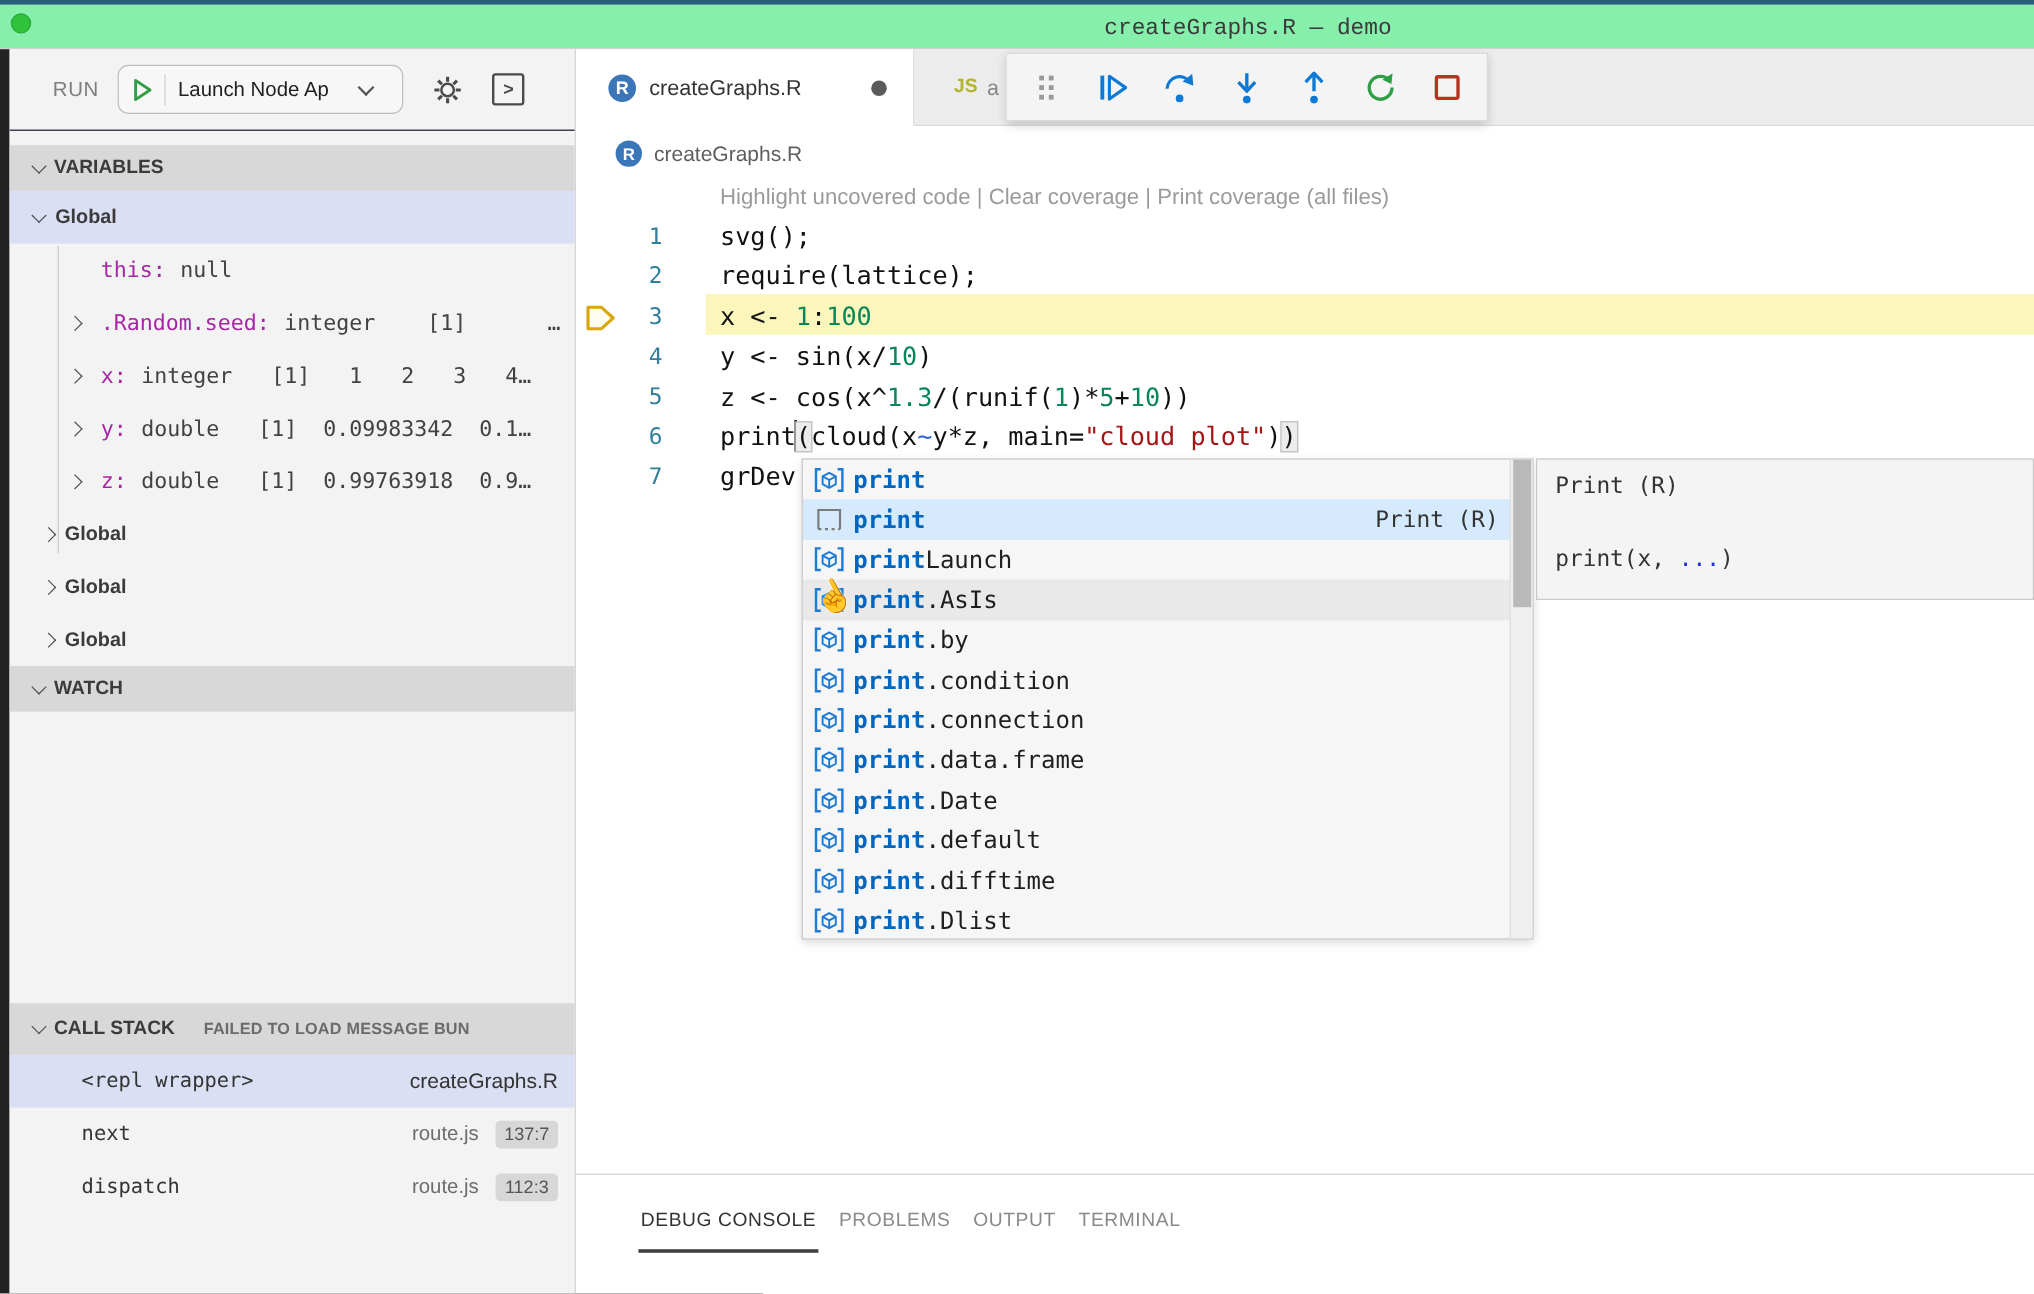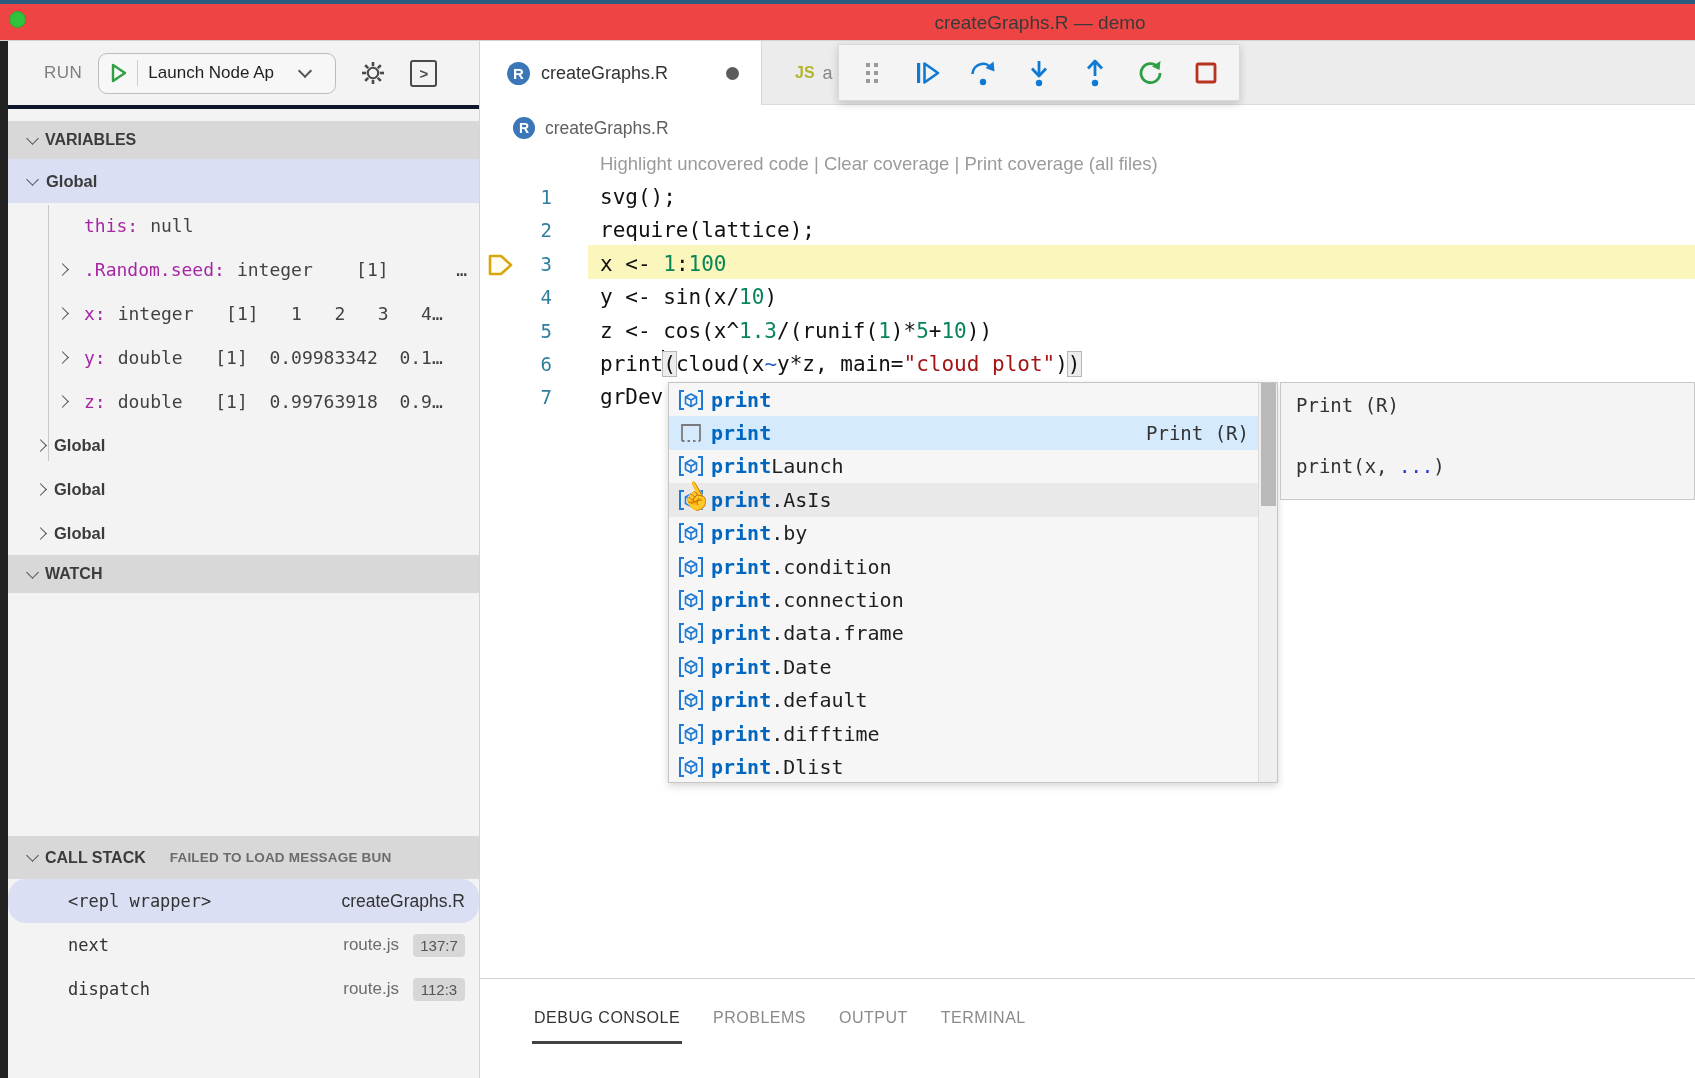--- a/index.html
+++ b/index.html
@@ -2,34 +2,34 @@
 <html><head>
 <meta charset="utf-8">
 <style>
   * { margin:0; padding:0; box-sizing:border-box; }
   html,body { background:#888; }
   #root{ position:relative; width:1695px; height:1078px; background:#fff; overflow:hidden;
          font-family:"Liberation Sans", sans-serif; }
 
   
   .top-accent{ position:absolute; left:0; top:0; width:1695px; height:4px; background:#2a5c7d; }
-  .titlebar{ position:absolute; left:0; top:4px; width:1695px; height:37px; background:#ef4444;
-             border-bottom:1px solid #d2d2d2; }
+  .titlebar{ position:absolute; left:0; top:4px; width:1695px; height:37px; background:#86efac;
+             border-bottom:1px solid #d2d2d2;font-family:Liberation Mono, monospace; }
   .traffic{ position:absolute; left:9px; top:7px; width:17px; height:17px; border-radius:50%;
             background:#31c23c; border:1px solid #28a834; }
   .wtitle{ position:absolute; left:780px; top:8px; width:520px; text-align:center;
            font-size:19px; color:#3a3a3a; }
 
   .activity-strip{ position:absolute; left:0; top:41px; width:8px; height:1037px; background:#222; }
 
   
   .sidebar{ position:absolute; left:8px; top:41px; width:472px; height:1037px; background:#f3f3f3;
             border-right:1px solid #d5d5d5; overflow:hidden; }
   .run-bar{ position:absolute; left:0; top:0; width:100%; height:68px; display:flex; align-items:center;
-            border-bottom:4px solid #0f172a; }
+            border-bottom:1px solid #0f172a; }
   .run-label{ font-size:17px; color:#7e7e7e; margin-left:36px; letter-spacing:.5px; }
   .launch-select{ display:flex; align-items:center; height:41px; margin-left:16px; width:238px;
             border:1px solid #bdbdbd; border-radius:9px; background:#f7f7f7; padding:0 10px; }
   .launch-select .divider{ width:1px; height:26px; background:#cfcfcf; margin:0 10px 0 8px; }
   .launch-label{ font-size:17px; color:#1f1f1f; white-space:nowrap; overflow:hidden; width:150px; }
   .chev-down{ width:10px; height:10px; border-right:2px solid #555; border-bottom:2px solid #555;
               transform:rotate(45deg); margin-left:2px; margin-top:-4px; flex:0 0 auto; }
   .icon-btn{ margin-left:22px; display:flex; align-items:center; justify-content:center; }
   .console-box{ width:27px; height:27px; border:2px solid #4a4a4a; border-radius:3px; color:#4a4a4a;
                 font-size:15px; font-weight:bold; display:flex; align-items:center; justify-content:center; }
@@ -56,21 +56,21 @@
   .vval{ font-family:"DejaVu Sans Mono", monospace; font-size:18px; color:#424242; margin-left:12px; }
   .vellipsis{ font-family:"DejaVu Sans Mono", monospace; font-size:18px; color:#424242;
               margin-left:auto; margin-right:12px; }
   .indent-guide{ position:absolute; left:40px; top:164px; width:1px; height:256px; background:#c8c8c8; }
 
   #global-rows{ position:absolute; left:0; top:382px; width:100%; }
   .global-row{ height:44px; display:flex; align-items:center; }
   .global-row .tw{ margin-left:28px; }
 
   #stack-rows{ position:absolute; left:0; top:838px; width:100%; }
-  .stack-row{ height:44px; display:flex; align-items:center; padding:0 14px 0 60px;border-radius:18px; }
+  .stack-row{ height:44px; display:flex; align-items:center; padding:0 14px 0 60px; }
   .stack-row.selected{ background:#dbdff4; }
   .frame-fn{ font-family:"DejaVu Sans Mono", monospace; font-size:17px; color:#333; }
   .frame-file{ margin-left:auto; font-size:17px; color:#6d6d6d; }
   .frame-badge{ margin-left:14px; min-width:52px; text-align:center; background:#d7d7d7; color:#555;
                 font-size:15px; border-radius:4px; padding:3px 7px; }
   .stack-row.selected .frame-file{ color:#333; font-size:17.5px; }
 
   
   .tabstrip{ position:absolute; left:480px; top:41px; width:1215px; height:64px; background:#ececec;
              border-bottom:1px solid #dcdcdc; }
@@ -133,21 +133,21 @@
   .docs-panel{ position:absolute; left:1280px; top:382px; width:415px; height:118px; background:#f4f4f4;
                border:1px solid #c8c8c8; }
   .docs-title{ position:absolute; left:15px; top:11px; font-family:"DejaVu Sans Mono", monospace;
                font-size:19px; color:#333; }
   .docs-sig{ position:absolute; left:15px; top:72px; font-family:"DejaVu Sans Mono", monospace;
              font-size:19px; color:#333; }
   .docs-sig .dots{ color:#2230e0; }
 
   
   .panel-divider{ position:absolute; left:480px; top:978px; width:1215px; height:1px; background:#cfcfcf; }
-  .panel-tabs{ position:absolute; left:532px; top:999px; display:flex; gap:29px; }
+  .panel-tabs{ position:absolute; left:532px; top:999px; display:flex; gap:15px; }
   .panel-tab{ font-size:16px; letter-spacing:.5px; color:#8a8a8a; padding:10px 2px 14px 2px; }
   .panel-tab.active{ color:#333; border-bottom:3px solid #424242; }
 
   svg{ display:block; }
 </style>
 </head>
 <body>
 
 <div id="root">
   <div class="top-accent"></div>

